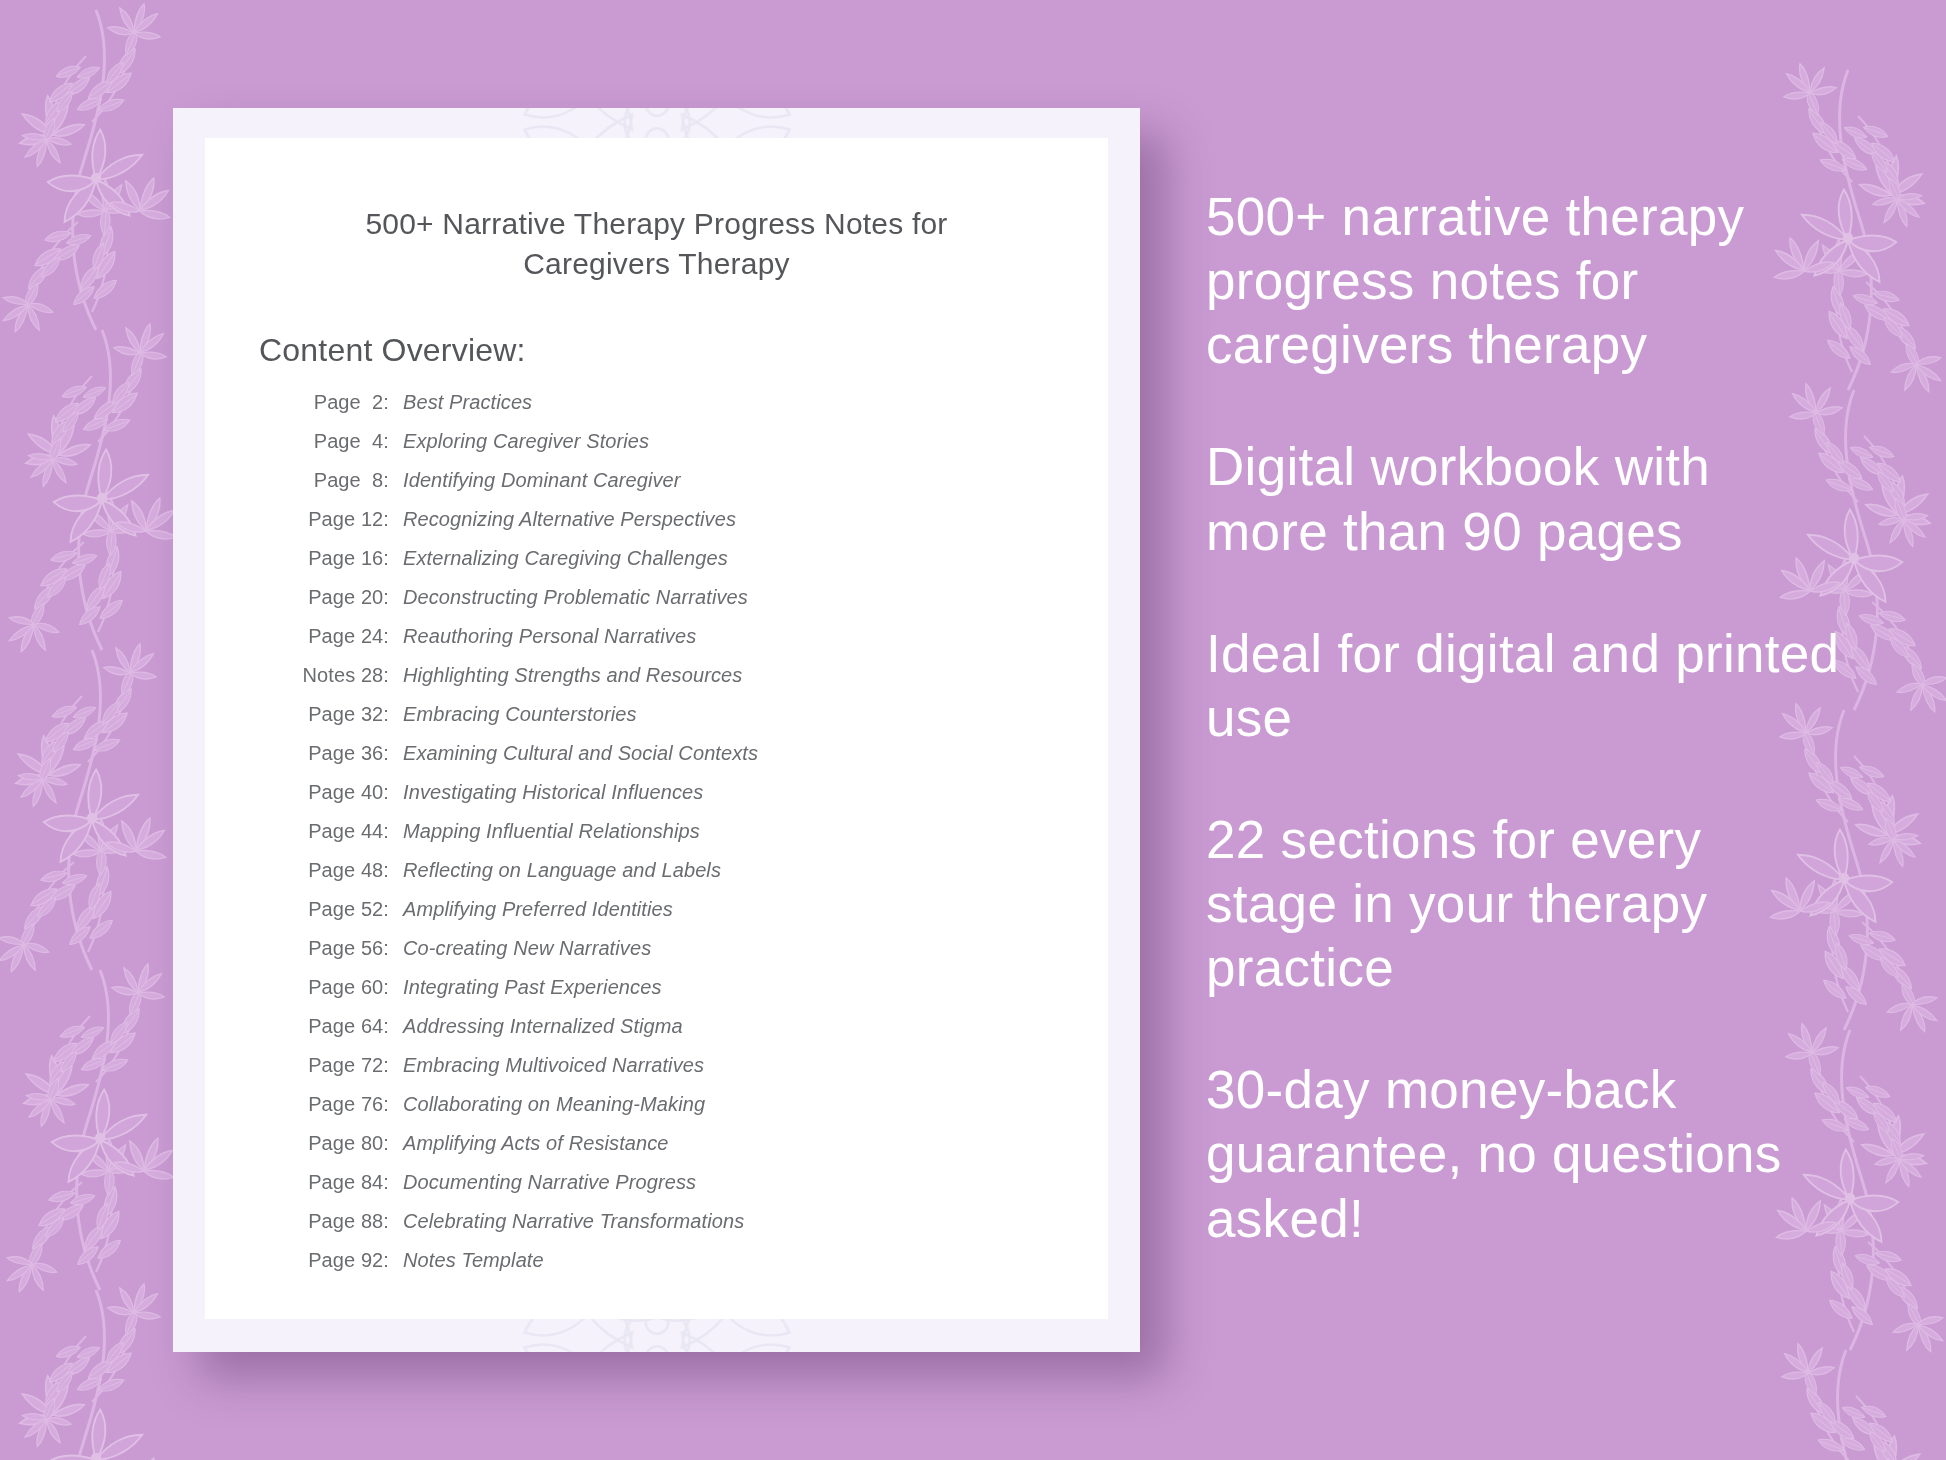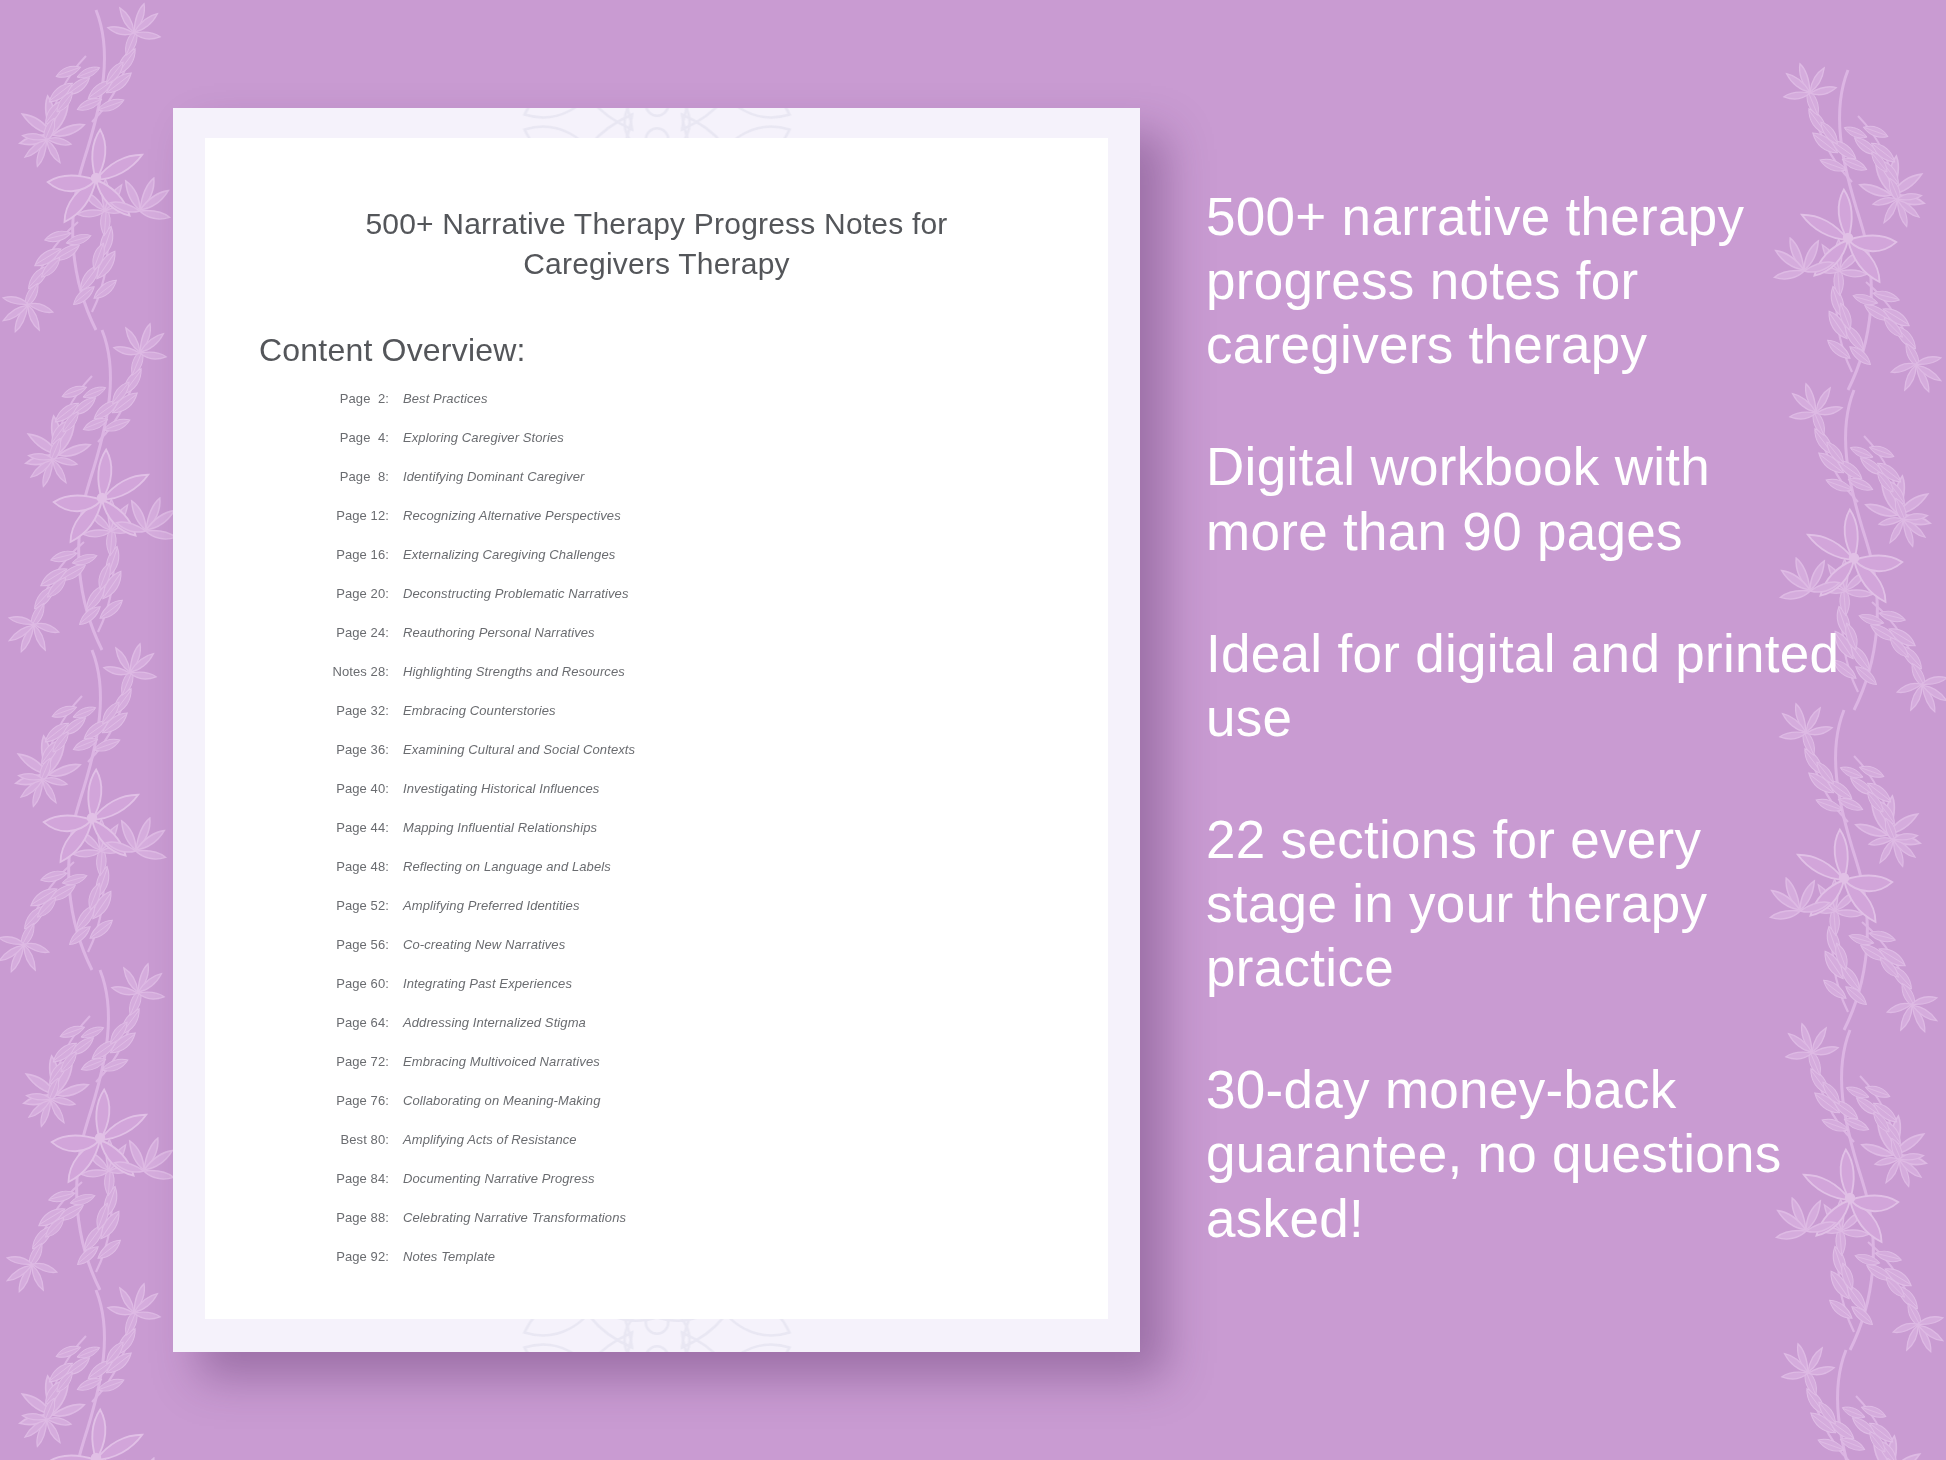--- a/index.html
+++ b/index.html
@@ -76,21 +76,21 @@
   }
   .toc {
     margin: 0;
     padding: 22px 0 0 76px;
     list-style: none;
   }
   .toc-row {
     display: flex;
     align-items: baseline;
     height: 39px;
-    font-size: 13px;
+    font-size: 20px;
     color: #6a6c70;
     letter-spacing: 0.1px;
   }
   .toc-page {
     width: 108px;
     text-align: right;
     white-space: pre;
     flex: 0 0 auto;
   }
   .toc-label {
@@ -299,21 +299,21 @@
       </li>
       <li class="toc-row">
         <span class="toc-page">Page 72:</span>
         <span class="toc-label">Embracing Multivoiced Narratives</span>
       </li>
       <li class="toc-row">
         <span class="toc-page">Page 76:</span>
         <span class="toc-label">Collaborating on Meaning-Making</span>
       </li>
       <li class="toc-row">
-        <span class="toc-page">Best 80:</span>
+        <span class="toc-page">Page 80:</span>
         <span class="toc-label">Amplifying Acts of Resistance</span>
       </li>
       <li class="toc-row">
         <span class="toc-page">Page 84:</span>
         <span class="toc-label">Documenting Narrative Progress</span>
       </li>
       <li class="toc-row">
         <span class="toc-page">Page 88:</span>
         <span class="toc-label">Celebrating Narrative Transformations</span>
       </li>

